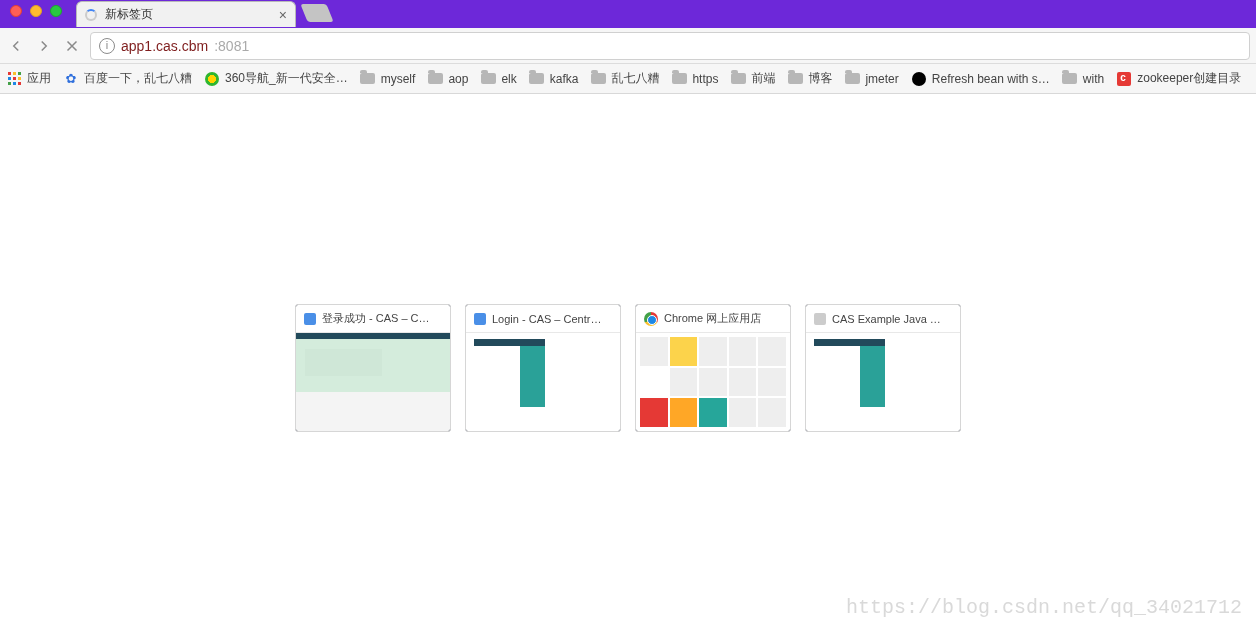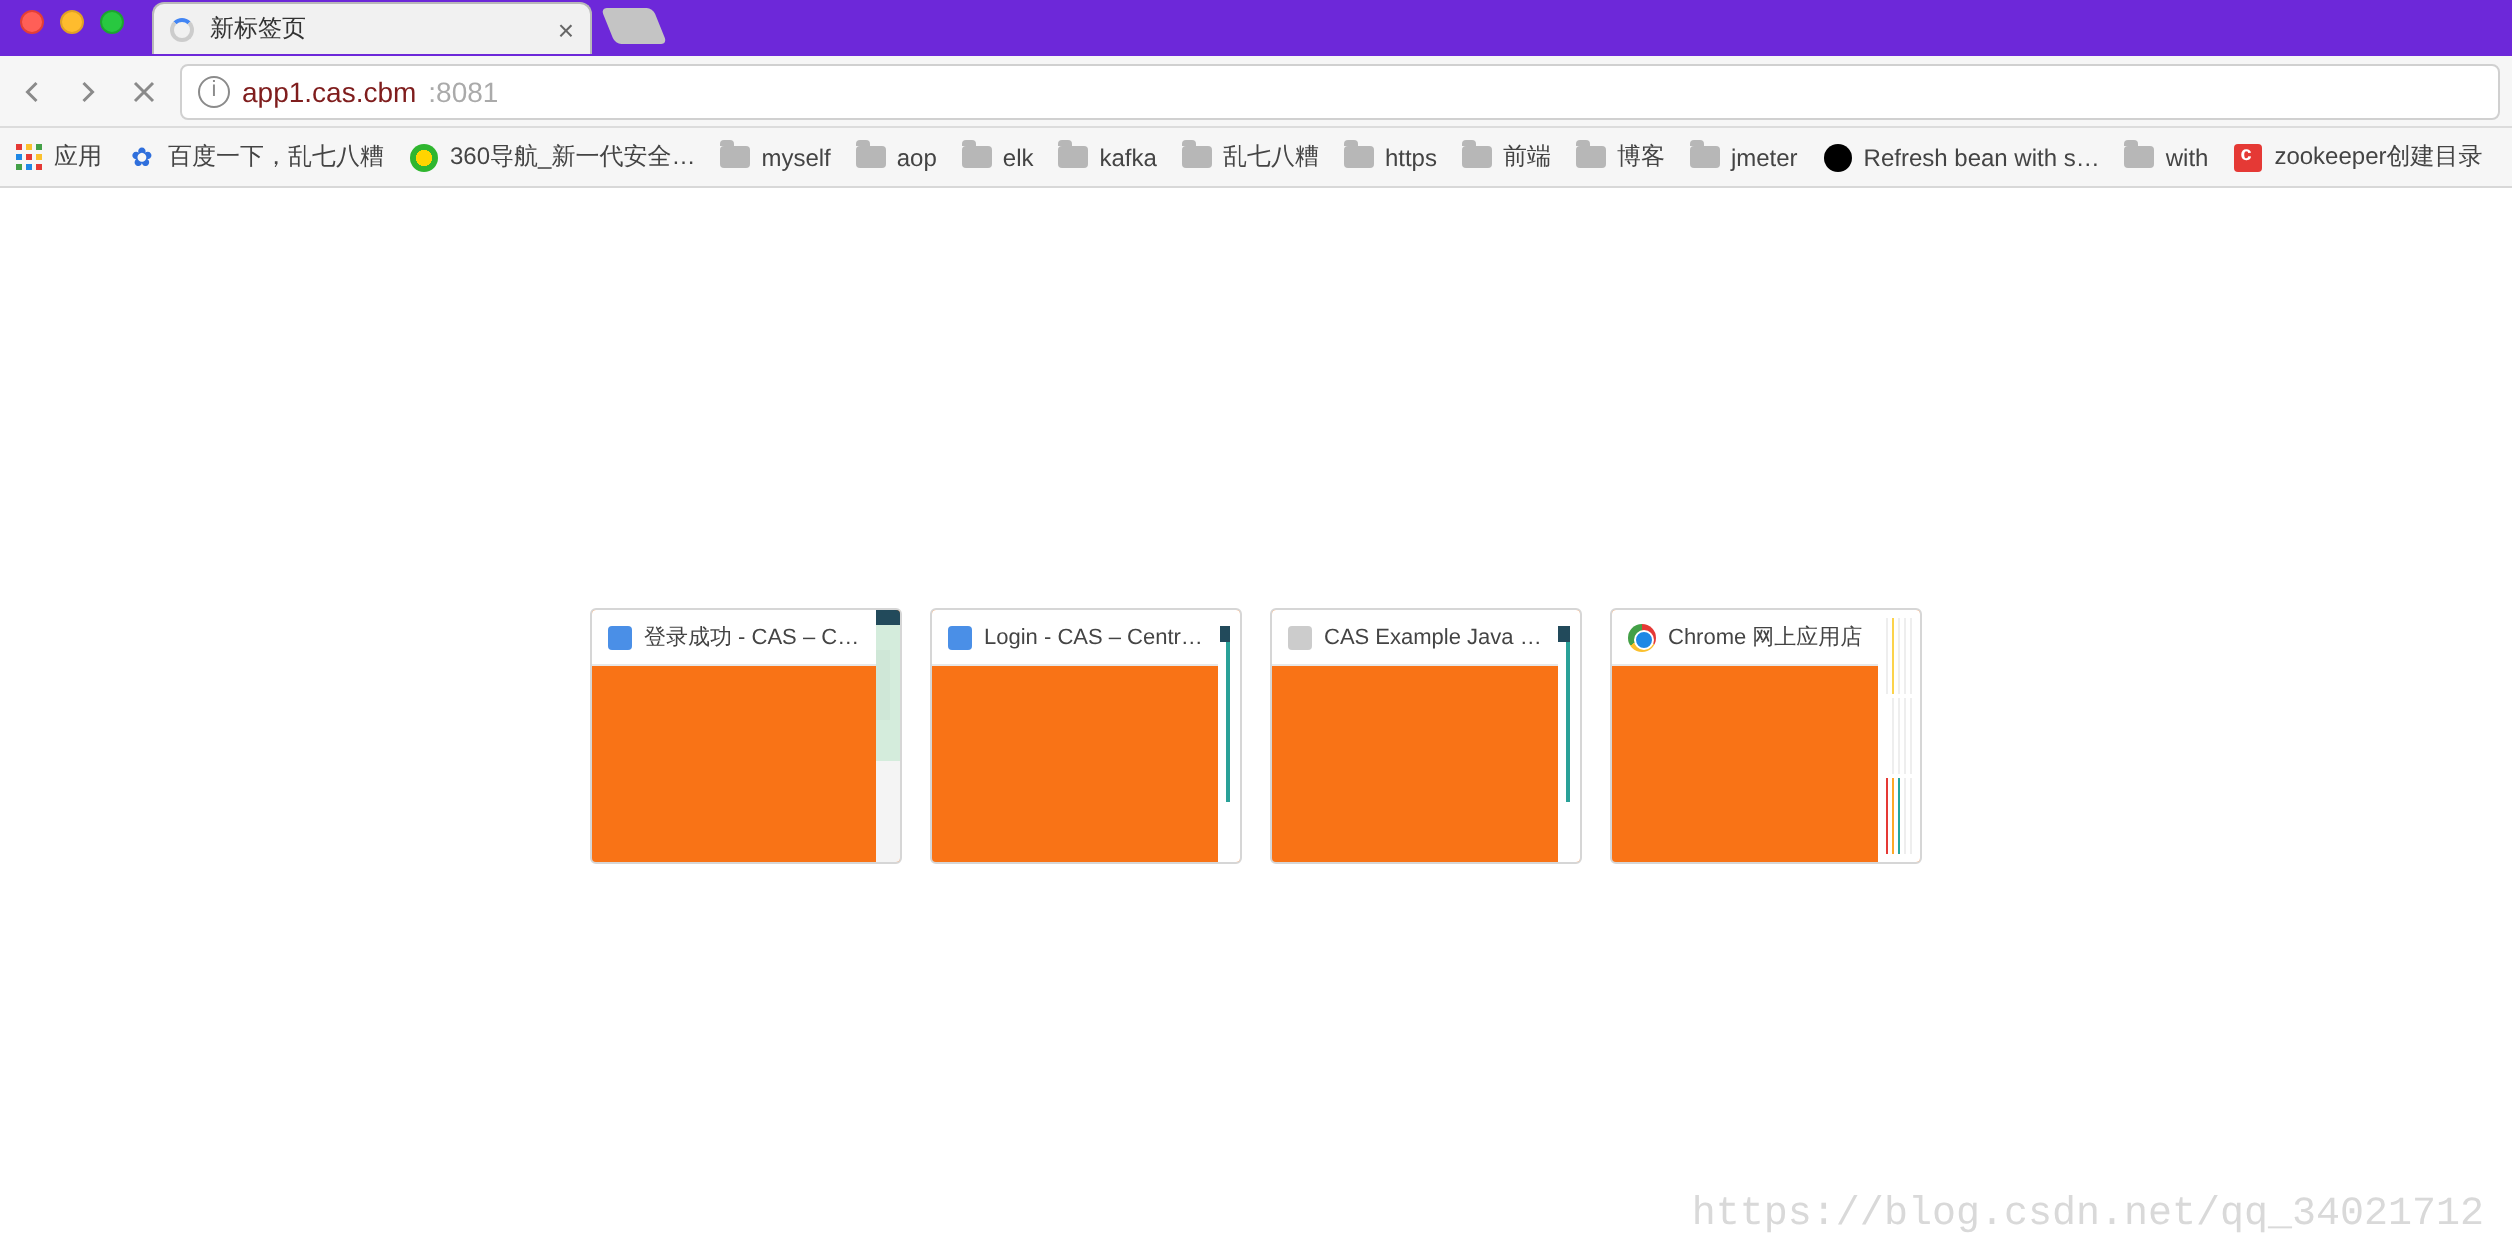--- a/index.html
+++ b/index.html
@@ -48,21 +48,21 @@
   .ic-folder::before { content: ''; position: absolute; top: -3px; left: 0; width: 7px; height: 3px; background: #b7b7b7; border-radius: 2px 2px 0 0; }
   .ic-baidu { font-size: 13px; color: #2f6fdc; }
   .ic-360   { width: 14px; height: 14px; border-radius: 50%; background: radial-gradient(circle,#ffd400 40%,#2fb62f 42%); }
   .ic-gh    { width: 14px; height: 14px; border-radius: 50%; background: #000; }
   .ic-red   { width: 14px; height: 14px; background: #e53935; border-radius: 2px; position:relative; }
   .ic-red::after{content:'c';color:#fff;font-size:10px;font-weight:bold;position:absolute;top:0;left:3px;}
 
   
   .ntp { position: absolute; left: 0; right: 0; top: 94px; bottom: 0; display: flex; flex-direction: column; align-items: center; padding-top: 210px; }
   .tiles { display: grid; grid-template-columns: repeat(4, 156px); grid-auto-rows: 128px; gap: 14px; }
-  .tile { border: 1px solid #d6d6d6; border-radius: 3px; background: #f97316; display: flex; flex-direction: row; overflow: hidden; cursor: pointer; }
+  .tile { border: 1px solid #d6d6d6; border-radius: 3px; background: #0f172a; display: flex; flex-direction: column; overflow: hidden; cursor: pointer; }
   .tile-title { height: 28px; background: #fff; display: flex; align-items: center; gap: 6px; padding: 0 8px; font-size: 11px; color: #444; border-bottom: 1px solid #e8e8e8; }
   .tile-title span.label { flex: 1; white-space: nowrap; overflow: hidden; text-overflow: ellipsis; }
   .favdot { width: 12px; height: 12px; border-radius: 2px; display:inline-block; }
   .thumb { flex: 1; position: relative; }
   .t1 .thumb { background: linear-gradient(180deg,#224a5b 0 6%,#d4ecdc 6% 60%,#f4f4f4 60% 100%); }
   .blocktext { position:absolute; font-size:4px; color:#5f7d72; }
   .t1 .b1{top:16%;left:6%;width:50%;height:28%;background:#cfe7d7;}
   .t2 .thumb,.t4 .thumb { background:#fff; }
   .casbox { position:absolute; top:6%; left:5%; width:46%; height:70%; background:#fff; }
   .casbox .hdr{height:10%;background:#224a5b;}
@@ -240,54 +240,54 @@
         <div class="thumb">
           <div class="casbox">
             <div class="hdr"></div>
             <div class="body">
               <div class="l"></div>
               <div class="r"></div>
             </div>
           </div>
         </div>
       </div>
+      <div class="tile t5">
+        <div class="tile-title">
+          <span class="chrome-ball"></span>
+          <span class="label">Chrome 网上应用店</span>
+        </div>
+        <div class="thumb">
+          <div></div>
+          <div></div>
+          <div></div>
+          <div></div>
+          <div></div>
+          <div></div>
+          <div></div>
+          <div></div>
+          <div></div>
+          <div></div>
+          <div></div>
+          <div></div>
+          <div></div>
+          <div></div>
+          <div></div>
+        </div>
+      </div>
       <div class="tile t4">
         <div class="tile-title">
           <span class="favdot favdoc"></span>
           <span class="label">CAS Example Java …</span>
         </div>
         <div class="thumb">
           <div class="casbox">
             <div class="hdr"></div>
             <div class="body">
               <div class="l"></div>
               <div class="r"></div>
             </div>
           </div>
         </div>
       </div>
-      <div class="tile t5">
-        <div class="tile-title">
-          <span class="chrome-ball"></span>
-          <span class="label">Chrome 网上应用店</span>
-        </div>
-        <div class="thumb">
-          <div></div>
-          <div></div>
-          <div></div>
-          <div></div>
-          <div></div>
-          <div></div>
-          <div></div>
-          <div></div>
-          <div></div>
-          <div></div>
-          <div></div>
-          <div></div>
-          <div></div>
-          <div></div>
-          <div></div>
-        </div>
-      </div>
     </div>
 </div>
 
 <div class="watermark">https://blog.csdn.net/qq_34021712</div>
 
 </body></html>

